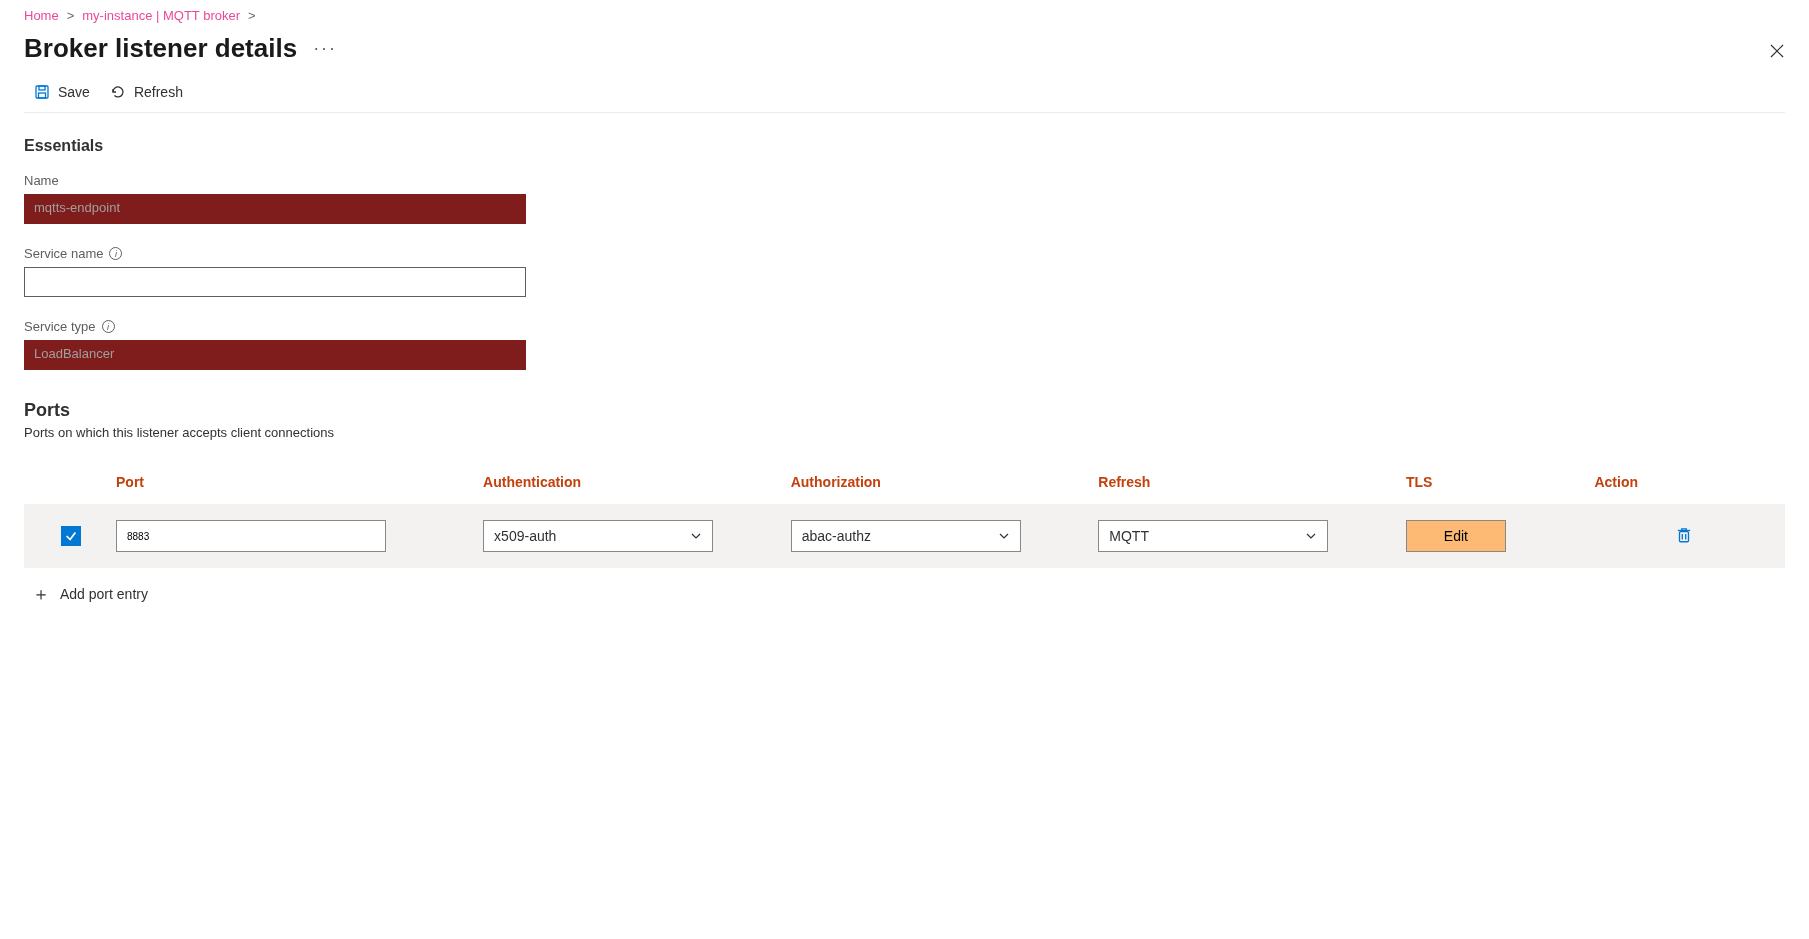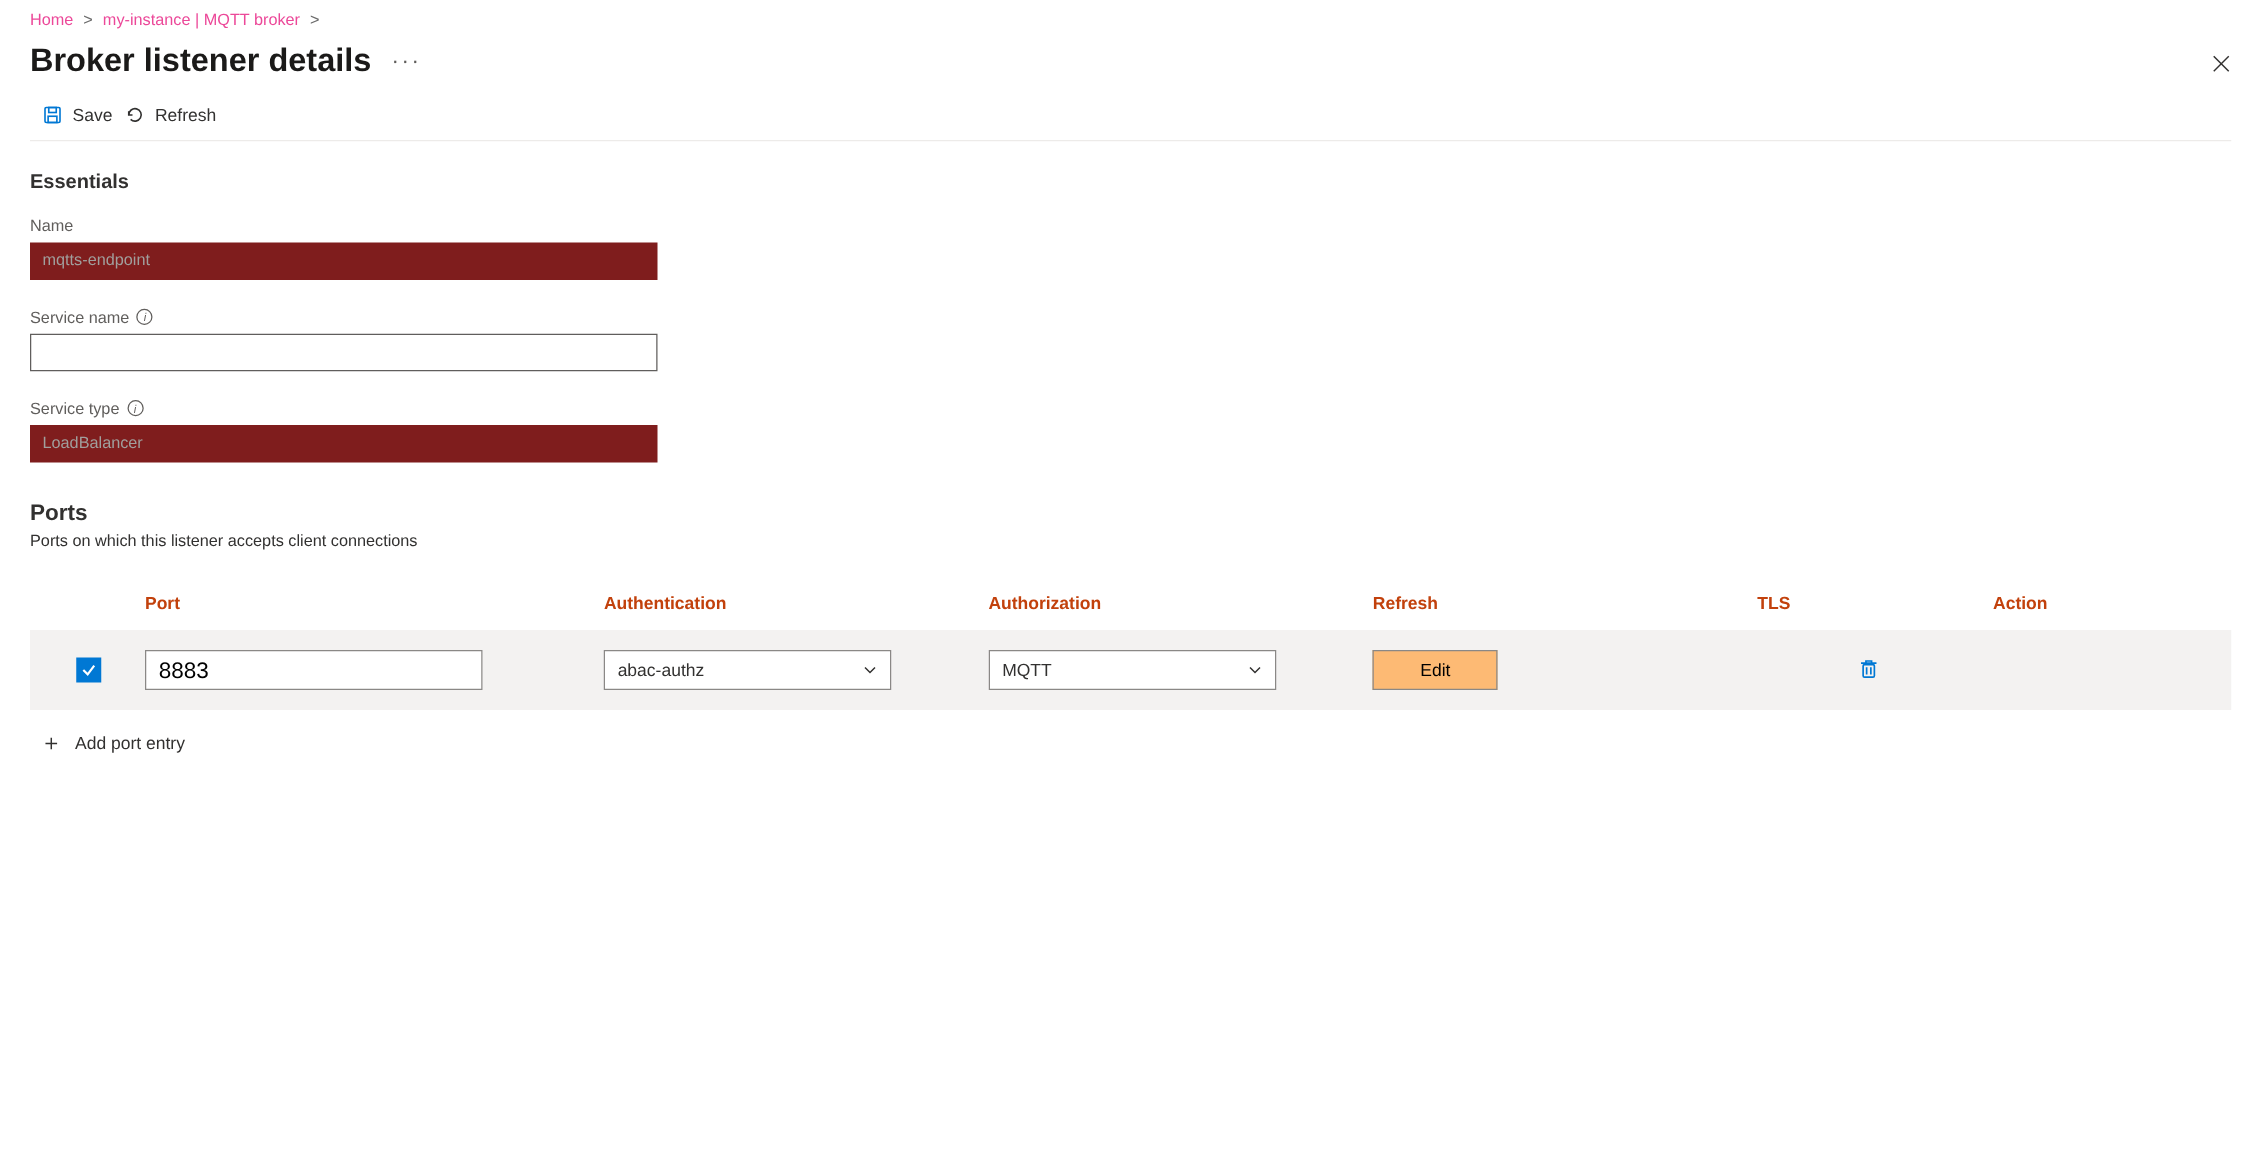--- a/index.html
+++ b/index.html
@@ -36,21 +36,21 @@
     color: #1b1a19;
   }
   .ellipsis-icon { color: #605e5c; font-size: 18px; letter-spacing: 2px; cursor: pointer;}
   .close-btn {
     background: none; border: none; cursor: pointer;
     font-size: 18px; color: #323130;
   }
   .toolbar {
     display: flex;
     align-items: center;
-    gap: 10px;
+    gap: 20px;
     padding: 20px 0 12px 10px;
     border-bottom: 1px solid #edebe9;
     margin-bottom: 24px;
   }
   .toolbar-btn {
     display: inline-flex;
     align-items: center;
     gap: 8px;
     background: none;
     border: none;
@@ -131,21 +131,21 @@
     cursor: pointer;
   }
   .checkbox svg { width: 14px; height: 14px; color: #fff; }
   .cell-input {
     height: 32px;
     width: 92%;
     max-width: 270px;
     padding: 4px 10px;
     border: 1px solid #8a8886;
     background: #fff;
-    font-size: 18px;
+    font-size: 10px;
   }
   .cell-select {
     height: 32px;
     width: 92%;
     max-width: 230px;
     position: relative;
   }
   .cell-select .select-box {
     height: 32px;
     width: 100%;
@@ -272,20 +272,28 @@
           <svg viewBox="0 0 16 16" fill="none" stroke="currentColor" stroke-width="2">
               <polyline points="3,8 7,12 13,4"></polyline>
             </svg>
         </div>
       </div>
       <div>
         <input class="cell-input" type="text" value="8883" style="">
       </div>
       <div class="cell-select">
         <div class="select-box">
+          <span>x509-auth</span>
+          <svg class="chevron" viewBox="0 0 12 12" fill="none" stroke="currentColor" stroke-width="1.2">
+              <polyline points="2,4 6,8 10,4"></polyline>
+            </svg>
+        </div>
+      </div>
+      <div class="cell-select">
+        <div class="select-box">
           <span>abac-authz</span>
           <svg class="chevron" viewBox="0 0 12 12" fill="none" stroke="currentColor" stroke-width="1.2">
               <polyline points="2,4 6,8 10,4"></polyline>
             </svg>
         </div>
       </div>
       <div class="cell-select">
         <div class="select-box">
           <span>MQTT</span>
           <svg class="chevron" viewBox="0 0 12 12" fill="none" stroke="currentColor" stroke-width="1.2">

